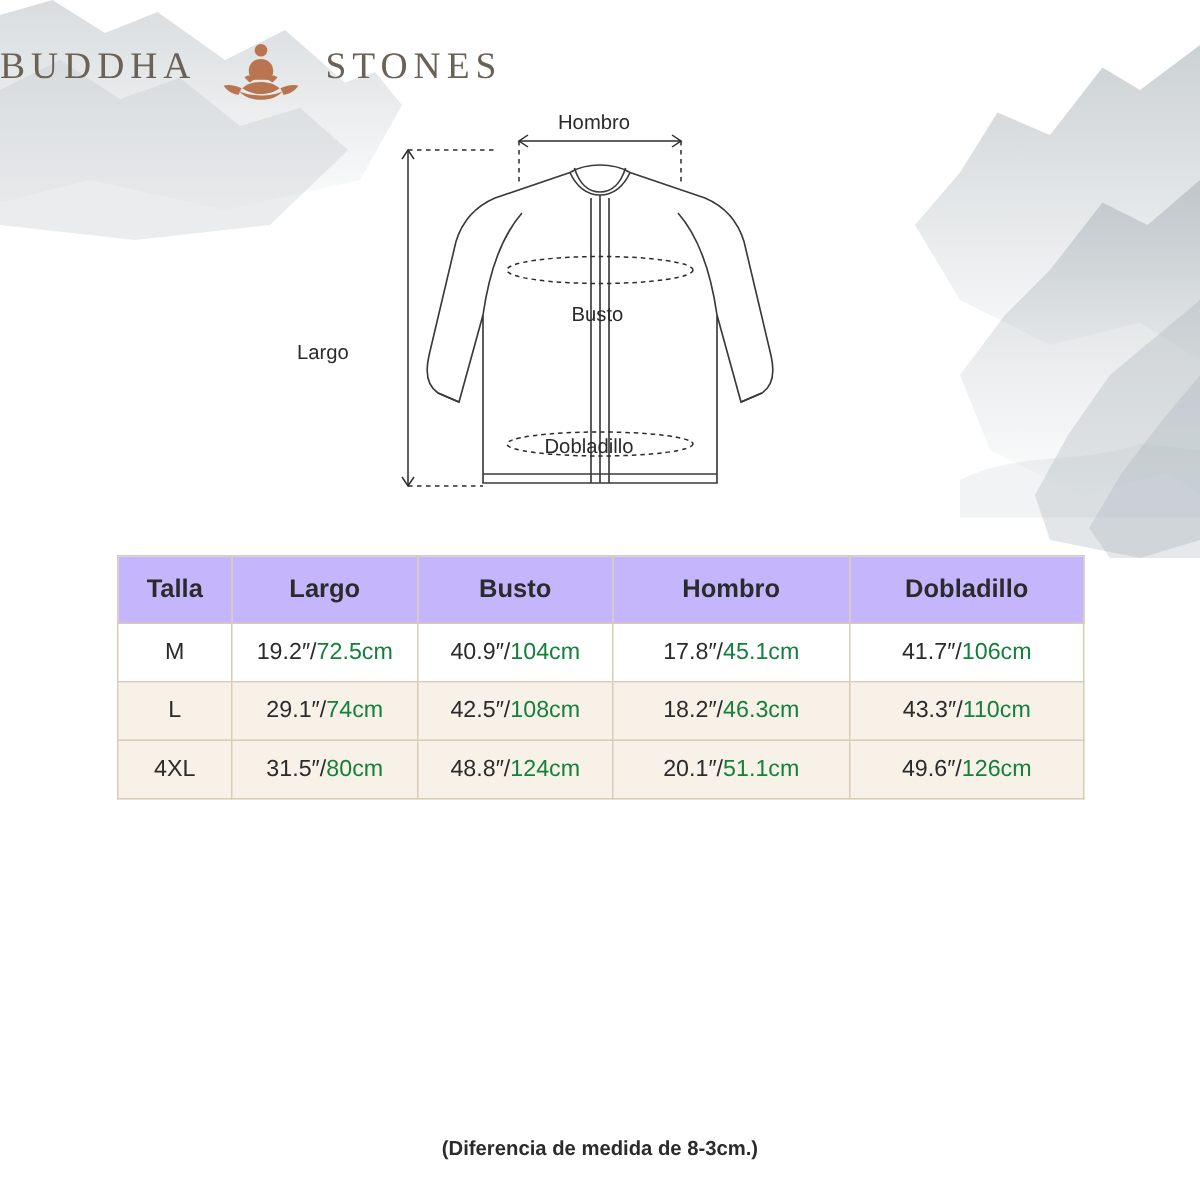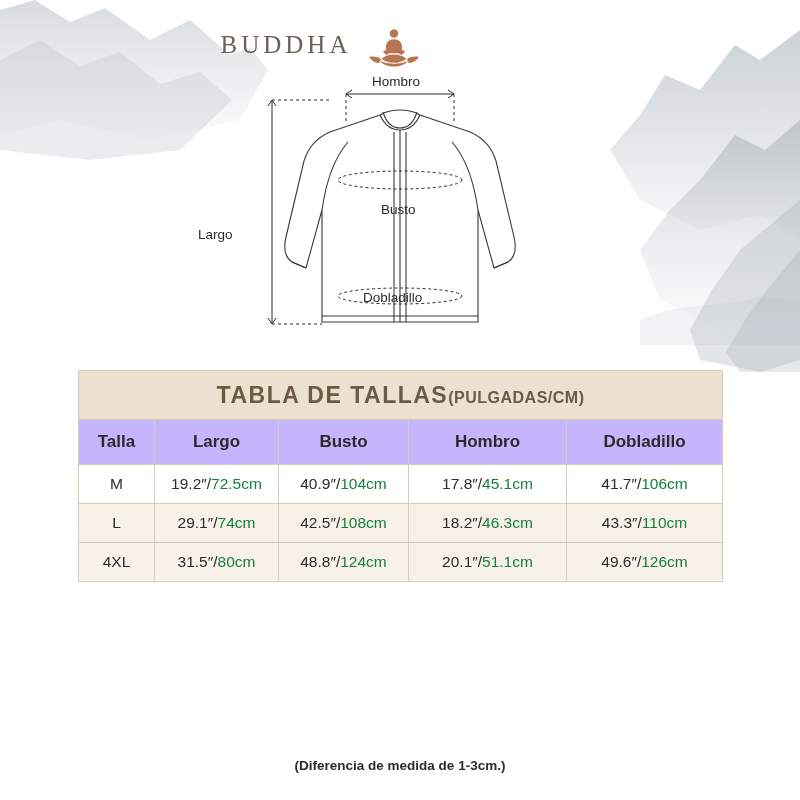--- a/index.html
+++ b/index.html
@@ -24,21 +24,21 @@
   }
 
   
   .brand {
     position: absolute;
     top: 22px;
     left: 0;
     width: 644px;
     display: flex;
     align-items: center;
-    justify-content: center;
+    justify-content: flex-start;
     gap: 14px;
     z-index: 3;
   }
   .brand-word {
     font-family: "Liberation Serif", serif;
     font-size: 25px;
     letter-spacing: 4px;
     color: #6b6257;
     font-weight: 400;
   }
@@ -174,20 +174,21 @@
       <path d="M30,18 C25,18 21.5,21.5 21.5,26.5 C21.5,29 22.5,31 24,32.5 L36,32.5 C37.5,31 38.5,29 38.5,26.5 C38.5,21.5 35,18 30,18 Z"></path>
       <path d="M18.5,31 C21,28.5 24.5,29.5 26,32 L22,34.5 Z"></path>
       <path d="M41.5,31 C39,28.5 35.5,29.5 34,32 L38,34.5 Z"></path>
 
       <path d="M30,34 C25,34 20,35.5 17,38.5 C21,41.5 26,42.5 30,42.5 C34,42.5 39,41.5 43,38.5 C40,35.5 35,34 30,34 Z"></path>
       <path d="M16.5,38.5 C13,36.5 8,35.5 4,36.5 C6,40 10,42.5 14.5,43 C15,41.5 15.6,39.9 16.5,38.5 Z"></path>
       <path d="M43.5,38.5 C47,36.5 52,35.5 56,36.5 C54,40 50,42.5 45.5,43 C45,41.5 44.4,39.9 43.5,38.5 Z"></path>
       <path d="M30,43.5 C25,43.5 19,42.5 15,40.5 C18,44.5 24,46.5 30,46.5 C36,46.5 42,44.5 45,40.5 C41,42.5 35,43.5 30,43.5 Z"></path>
     </g>
   </svg>
+  <span class="brand-word">STONES</span>
 </div>
 
 <div class="diagram">
   <svg width="800" height="300" viewBox="0 0 800 300">
     <g fill="none" stroke="#3a3a3a" stroke-width="1.1">
 
       <path d="M400,48 C392,48 385,50 380,53 L330,70 C316,76 308,86 304,99 L286,175 C283,188 286,196 292,200 L306,206 L322,148 L322,260 L478,260 L478,148 L494,206 L508,200 C514,196 517,188 514,175 L496,99 C492,86 484,76 470,70 L420,53 C415,50 408,48 400,48 Z"></path>
 
       <path d="M380,53 C384,62 391,68 400,68 C409,68 416,62 420,53"></path>
       <path d="M383,50 C386,60 392,66 400,66 C408,66 414,60 417,50"></path>
@@ -237,25 +238,20 @@
   <table class="size-table">
     <colgroup>
       <col class="col-talla">
         <col class="col-largo">
         <col class="col-busto">
         <col class="col-hombro">
         <col class="col-dobl">
     </colgroup>
     <thead>
       <tr>
-        <th class="title-cell" colspan="5">
-          <span>TABLA DE TALLAS</span><span class="title-small">(PULGADAS/CM)</span>
-        </th>
-      </tr>
-      <tr>
         <th>Talla</th>
         <th>Largo</th>
         <th>Busto</th>
         <th>Hombro</th>
         <th>Dobladillo</th>
       </tr>
     </thead>
     <tbody>
       <tr>
         <td>M</td>
@@ -275,13 +271,13 @@
         <td>4XL</td>
         <td><span>31.5″/</span><span class="cm">80cm</span></td>
         <td><span>48.8″/</span><span class="cm">124cm</span></td>
         <td><span>20.1″/</span><span class="cm">51.1cm</span></td>
         <td><span>49.6″/</span><span class="cm">126cm</span></td>
       </tr>
     </tbody>
   </table>
 </div>
 
-<div class="footnote">(Diferencia de medida de 1-3cm.)</div>
+<div class="footnote">(Diferencia de medida de 8-3cm.)</div>
 
 </body></html>

